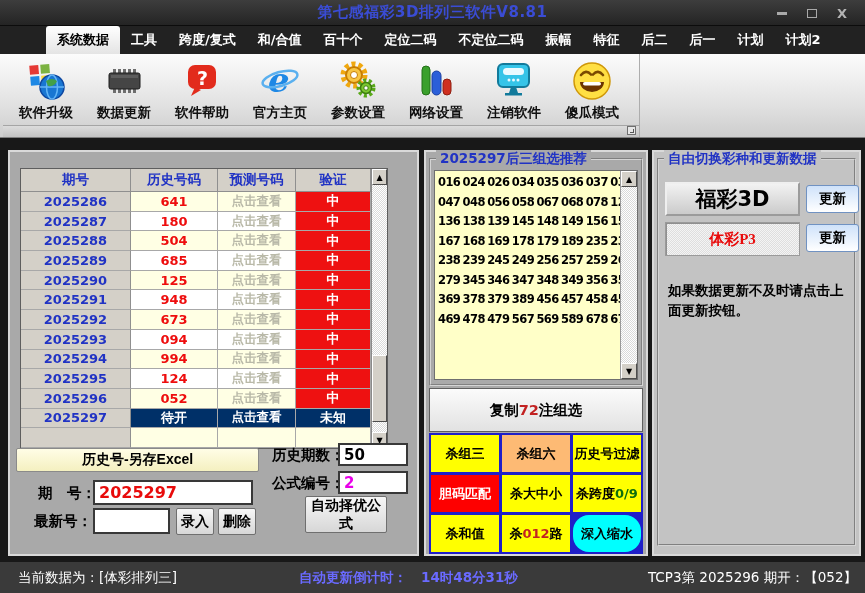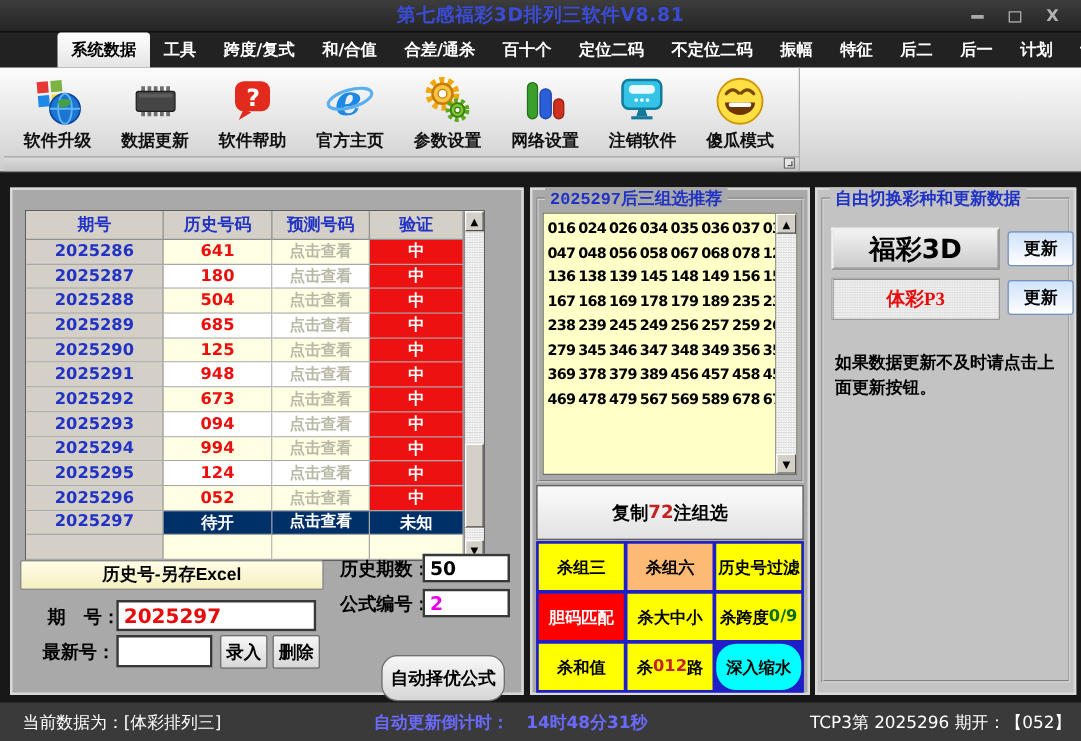--- a/index.html
+++ b/index.html
@@ -77,26 +77,26 @@
   .fld-label { position:absolute; font-size:14.5px; font-weight:bold; color:#000; white-space:nowrap; }
   .inp { position:absolute; background:#fff; border:2px solid #383838; font-weight:bold; padding:0 4px; outline:none; font-family:inherit; }
   #period-input { left:83px; top:328px; width:160px; height:25px; color:#e80b0b; font-size:16px; }
   #latest-input { left:83px; top:356px; width:77px; height:26px; font-size:15px; }
   #history-count-input { left:328px; top:291px; width:70px; height:23px; font-size:15px; color:#000; border-width:2px; }
   #formula-input { left:328px; top:319px; width:70px; height:23px; font-size:15px; color:#e800e8; }
   .btn-small { position:absolute; background:linear-gradient(#f7f7f7,#d7d7d7); border:1px solid #6f6f6f;
     border-radius:2px; font-size:14px; font-weight:bold; color:#000; cursor:pointer; font-family:inherit; }
   #entry-btn  { left:166px; top:356px; width:38px; height:27px; }
   #delete-btn { left:208px; top:356px; width:38px; height:27px; }
-  #auto-formula-btn { left:295px; top:372px; width:99px; height:37px; font-size:14px;border-radius:13px; }
+  #auto-formula-btn { left:295px; top:344px; width:82px; height:37px; font-size:14px; }
   
   .gbox { position:absolute; border:2px groove #d4d4d4; }
   .gbox-label { position:absolute; top:-10px; left:5px; padding:0 4px; color:#2133c4; font-weight:bold; font-size:13.5px; white-space:nowrap; }
   #middle-gbox { left:3px; top:6px; width:214px; height:228px; }
-  #middle-gbox .gbox-label { background:#a9a9a9;font-family:Liberation Mono, monospace; }
+  #middle-gbox .gbox-label { background:#a9a9a9; }
   #right-gbox { left:3px; top:6px; width:199px; height:388px; }
   #right-gbox .gbox-label { background:#c3c3c3; }
   
   .num-area { position:absolute; left:3px; top:10px; right:3px; bottom:4px; background:#ffffc8;
     border:1px solid #6f6f6f; display:flex; overflow:hidden; }
   .num-text { flex:1; padding:2px 0 0 3px; font-size:11.5px; font-weight:bold; color:#000;
     letter-spacing:-0.6px; word-spacing:-1px; line-height:19.5px; white-space:pre; overflow:hidden; }
   .num-area .sbar { border-left:1px solid #9a9a9a; }
   .btn-copy { position:absolute; left:3px; top:236px; width:214px; height:44px;
     background:linear-gradient(#fbfbfb,#e2e2e2); border:1px solid #5f5f5f;
@@ -142,21 +142,20 @@
         <span class="glyph-close">X</span>
       </div>
   </div>
 </div>
 
 <div class="tabbar">
   <div class="tab selected">系统数据</div>
     <div class="tab">工具</div>
     <div class="tab">跨度/复式</div>
     <div class="tab">和/合值</div>
-    <div class="tab">合差/通杀</div>
     <div class="tab">百十个</div>
     <div class="tab">定位二码</div>
     <div class="tab">不定位二码</div>
     <div class="tab">振幅</div>
     <div class="tab">特征</div>
     <div class="tab">后二</div>
     <div class="tab">后一</div>
     <div class="tab">计划</div>
     <div class="tab">计划2</div>
 </div>

